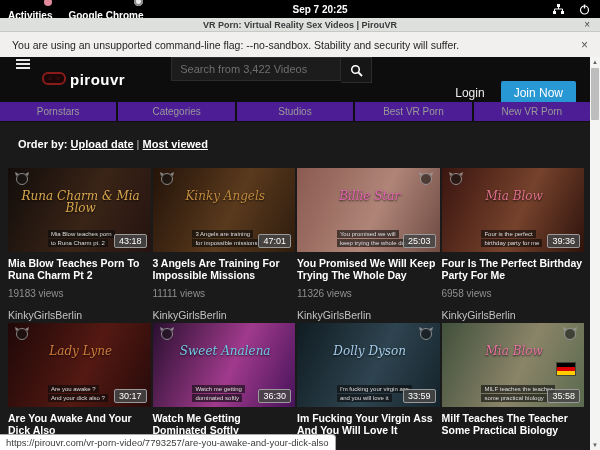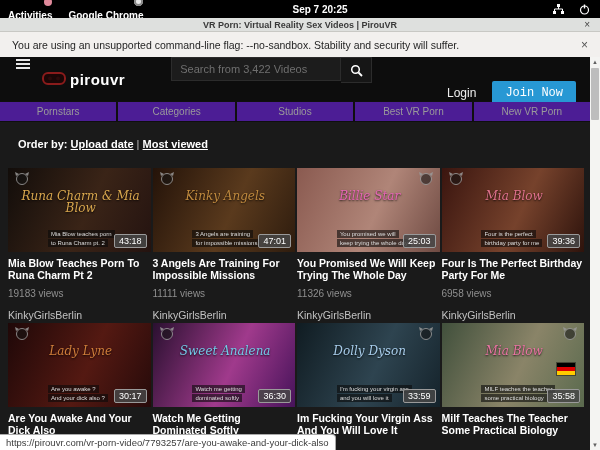--- a/index.html
+++ b/index.html
@@ -34,21 +34,21 @@
   .logo{display:flex;align-items:center;gap:4px;cursor:pointer;}
   .logo-text{color:#fff;font-weight:bold;font-size:15px;letter-spacing:.5px;}
   .search-wrap{display:flex;margin-left:36px;}
   .search-input{width:152px;height:22px;background:#1c1c1c;border:1px solid #2c2c2c;color:#bbb;
     font-size:11px;padding:0 8px;outline:none;}
   .search-input::placeholder{color:#6f6f6f;}
   .search-btn{width:30px;height:24px;background:#161616;border:1px solid #2c2c2c;border-left:none;
     display:flex;align-items:center;justify-content:center;cursor:pointer;}
   .auth{margin-left:auto;display:flex;align-items:center;gap:16px;margin-top:28px;}
   .login{color:#eee;font-size:12px;cursor:pointer;}
-  .join{color:#fff;font-size:12px;padding:5px 13px;border-radius:2px;cursor:pointer;font-family:Liberation Mono, monospace;}
+  .join{color:#fff;font-size:12px;padding:5px 13px;border-radius:2px;cursor:pointer;}
   
   .nav{height:19px;background:#0f0f0f;display:flex;gap:2px;padding:1px 0;}
   .nav-item{flex:1;background:#4c1d95;color:#9a9a9a;font-size:10px;display:flex;
     align-items:center;justify-content:center;cursor:pointer;}
   
   .titlerow{display:flex;align-items:flex-end;justify-content:space-between;padding:16px 16px 14px 18px;}
   .h1{color:#fff;font-size:23px;font-weight:400;letter-spacing:.3px;}
   .orderby{font-size:11px;color:#fff;}
   .orderby .lbl{font-weight:bold;}
   .orderby a{color:#fff;font-weight:bold;text-decoration:underline;cursor:pointer;}

